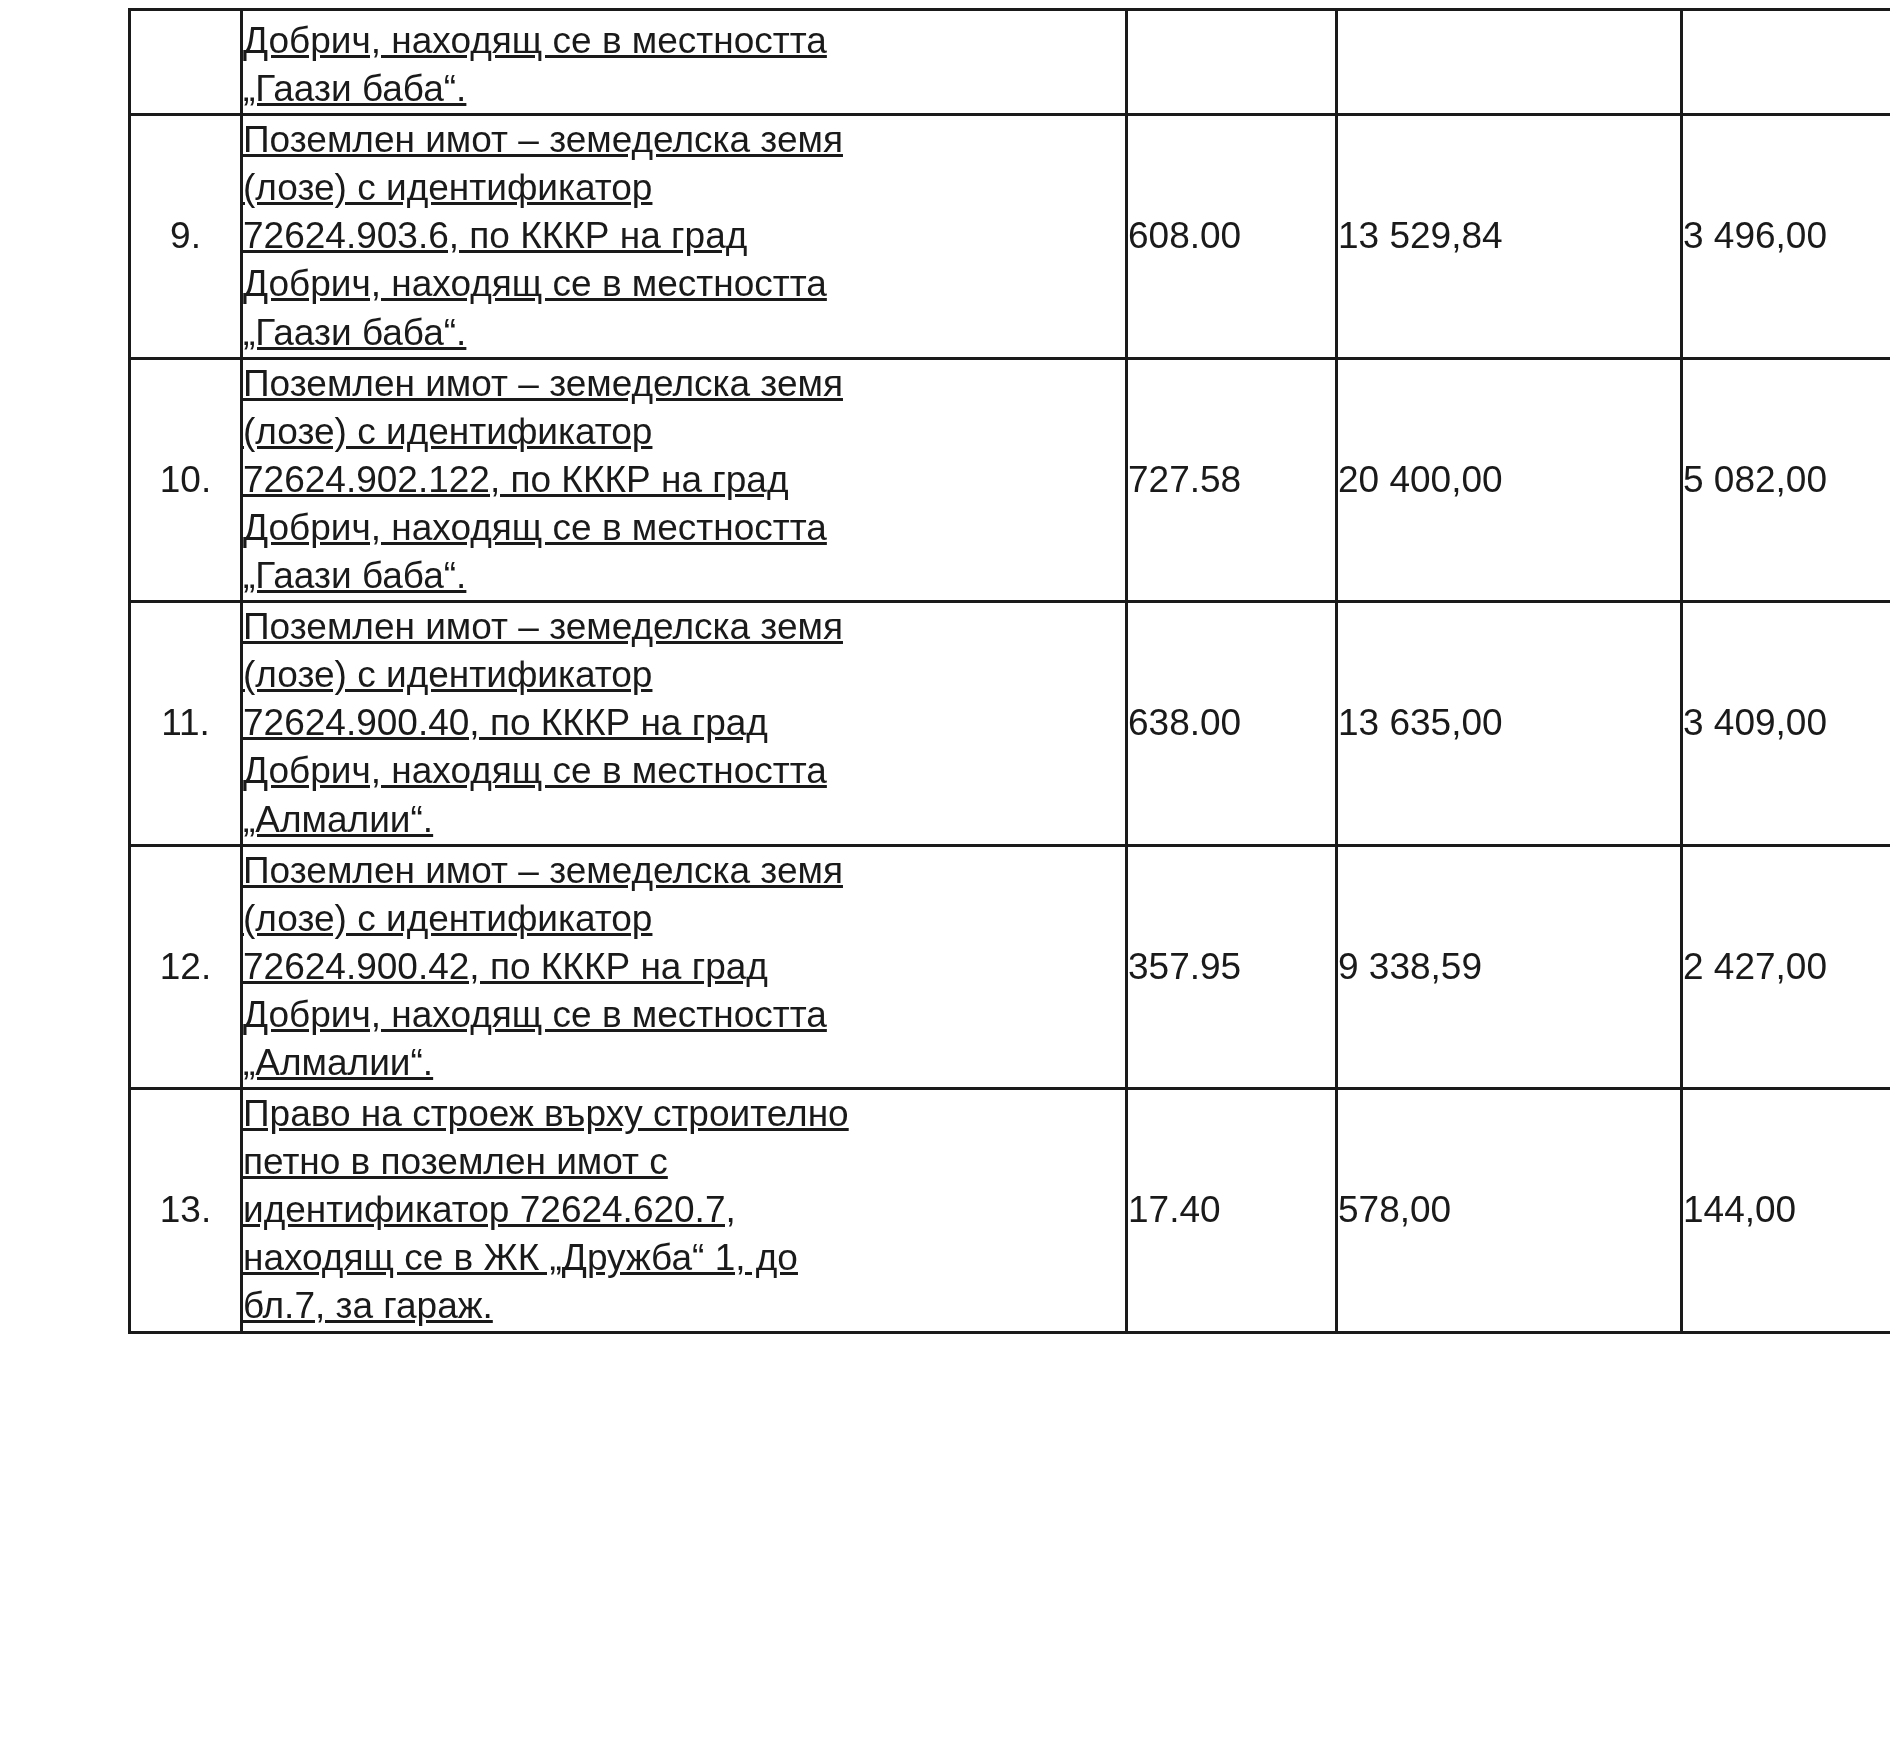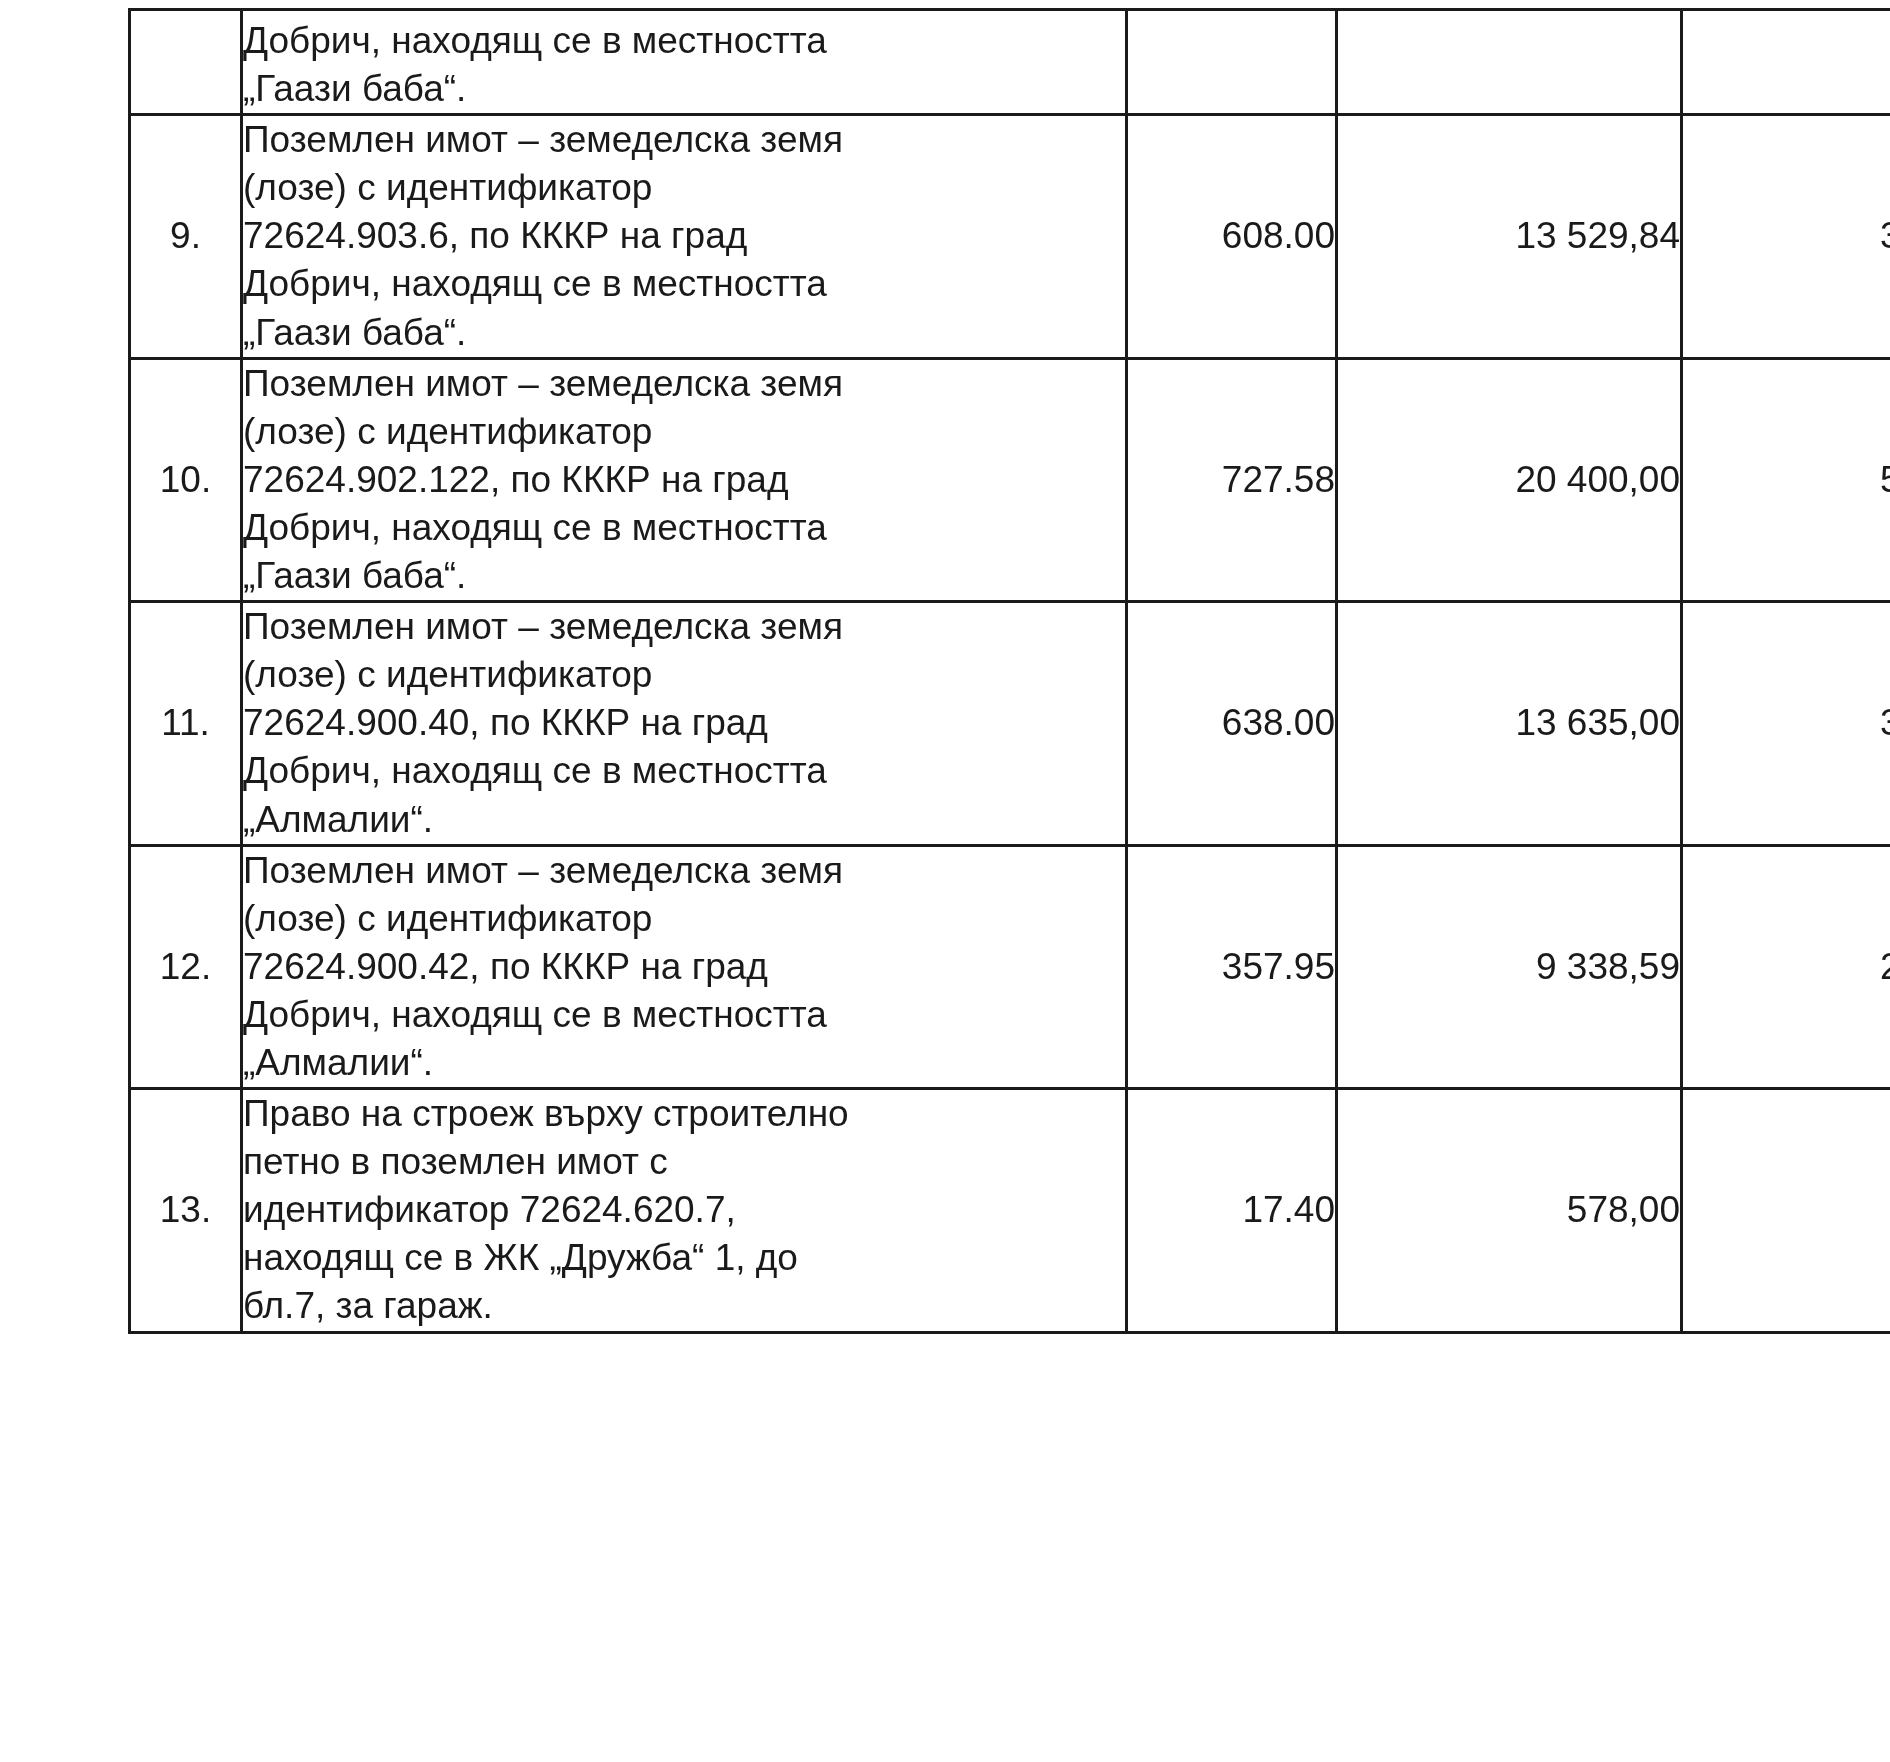--- a/index.html
+++ b/index.html
@@ -43,23 +43,24 @@
   td.cell-num {
     text-align: center;
     padding: 6px 4px;
     white-space: nowrap;
   }
   td.cell-desc {
     text-align: left;
     padding: 10px 14px 12px 14px;
     vertical-align: top;
     hyphens: none;
+    text-decoration: underline;
   }
   td.cell-val {
-    text-align: right;
+    text-align: left;
     padding: 6px 10px;
     white-space: nowrap;
   }
   .desc-text {
     display: block;
     white-space: pre-line;
   }
   .first-row td.cell-desc { vertical-align: top; padding-top: 6px; }
 </style>
 </head>

